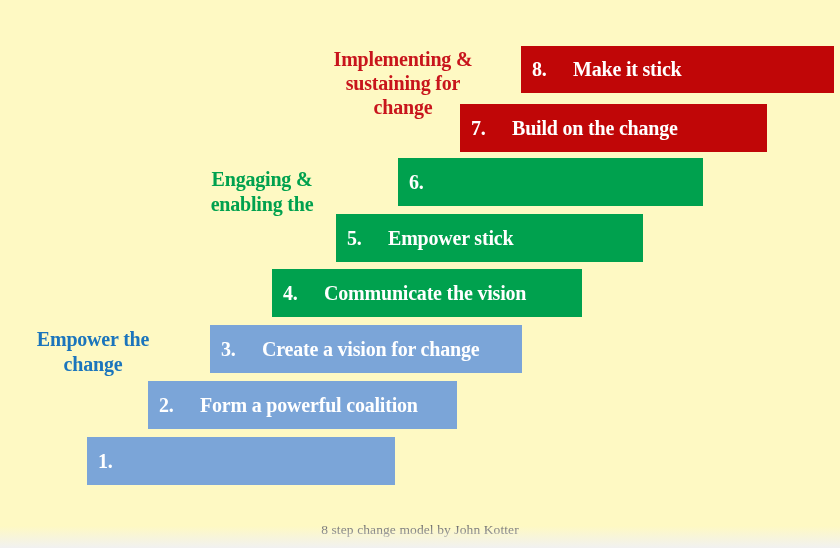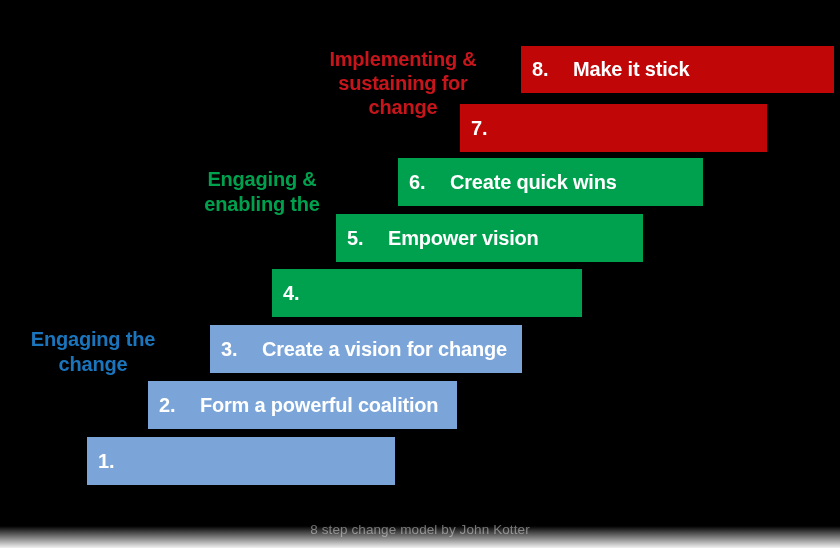--- a/index.html
+++ b/index.html
@@ -5,21 +5,22 @@
   html, body { margin: 0; padding: 0; }
   body {
     width: 840px; height: 548px;
     background: #ffffff;
     font-family: "Liberation Sans", sans-serif;
     overflow: hidden;
   }
   .canvas {
     position: relative;
     width: 840px; height: 548px;
-    background: #000000;
+    background: #fef9c3;
+    font-family: Liberation Serif, serif;
   }
 
   
   .bar {
     position: absolute;
     height: 48px;
     display: flex;
     align-items: center;
     color: #ffffff;
     font-weight: bold;
@@ -92,45 +93,46 @@
     <div>sustaining for</div>
     <div>change</div>
   </div>
 
   <div class="group-label" id="label-engaging">
     <div>Engaging &amp;</div>
     <div>enabling the</div>
   </div>
 
   <div class="group-label" id="label-climate">
-    <div>Engaging the</div>
+    <div>Empower the</div>
     <div>change</div>
   </div>
 
   <div class="bar bar-red" id="bar8">
     <span class="num">8.</span>
     <span class="lbl">Make it stick</span>
   </div>
 
   <div class="bar bar-red" id="bar7">
     <span class="num">7.</span>
+    <span class="lbl">Build on the change</span>
   </div>
 
   <div class="bar bar-green" id="bar6">
     <span class="num">6.</span>
-    <span class="lbl">Create quick wins</span>
   </div>
 
   <div class="bar bar-green" id="bar5">
     <span class="num">5.</span>
-    <span class="lbl">Empower vision</span>
+    <span class="lbl">Empower stick</span>
   </div>
 
   <div class="bar bar-green" id="bar4">
     <span class="num">4.</span>
+    <span class="lbl">Communicate the vision</span>
   </div>
 
   <div class="bar bar-blue" id="bar3">
     <span class="num">3.</span>
     <span class="lbl">Create a vision for change</span>
   </div>
 
   <div class="bar bar-blue" id="bar2">
     <span class="num">2.</span>
     <span class="lbl">Form a powerful coalition</span>

